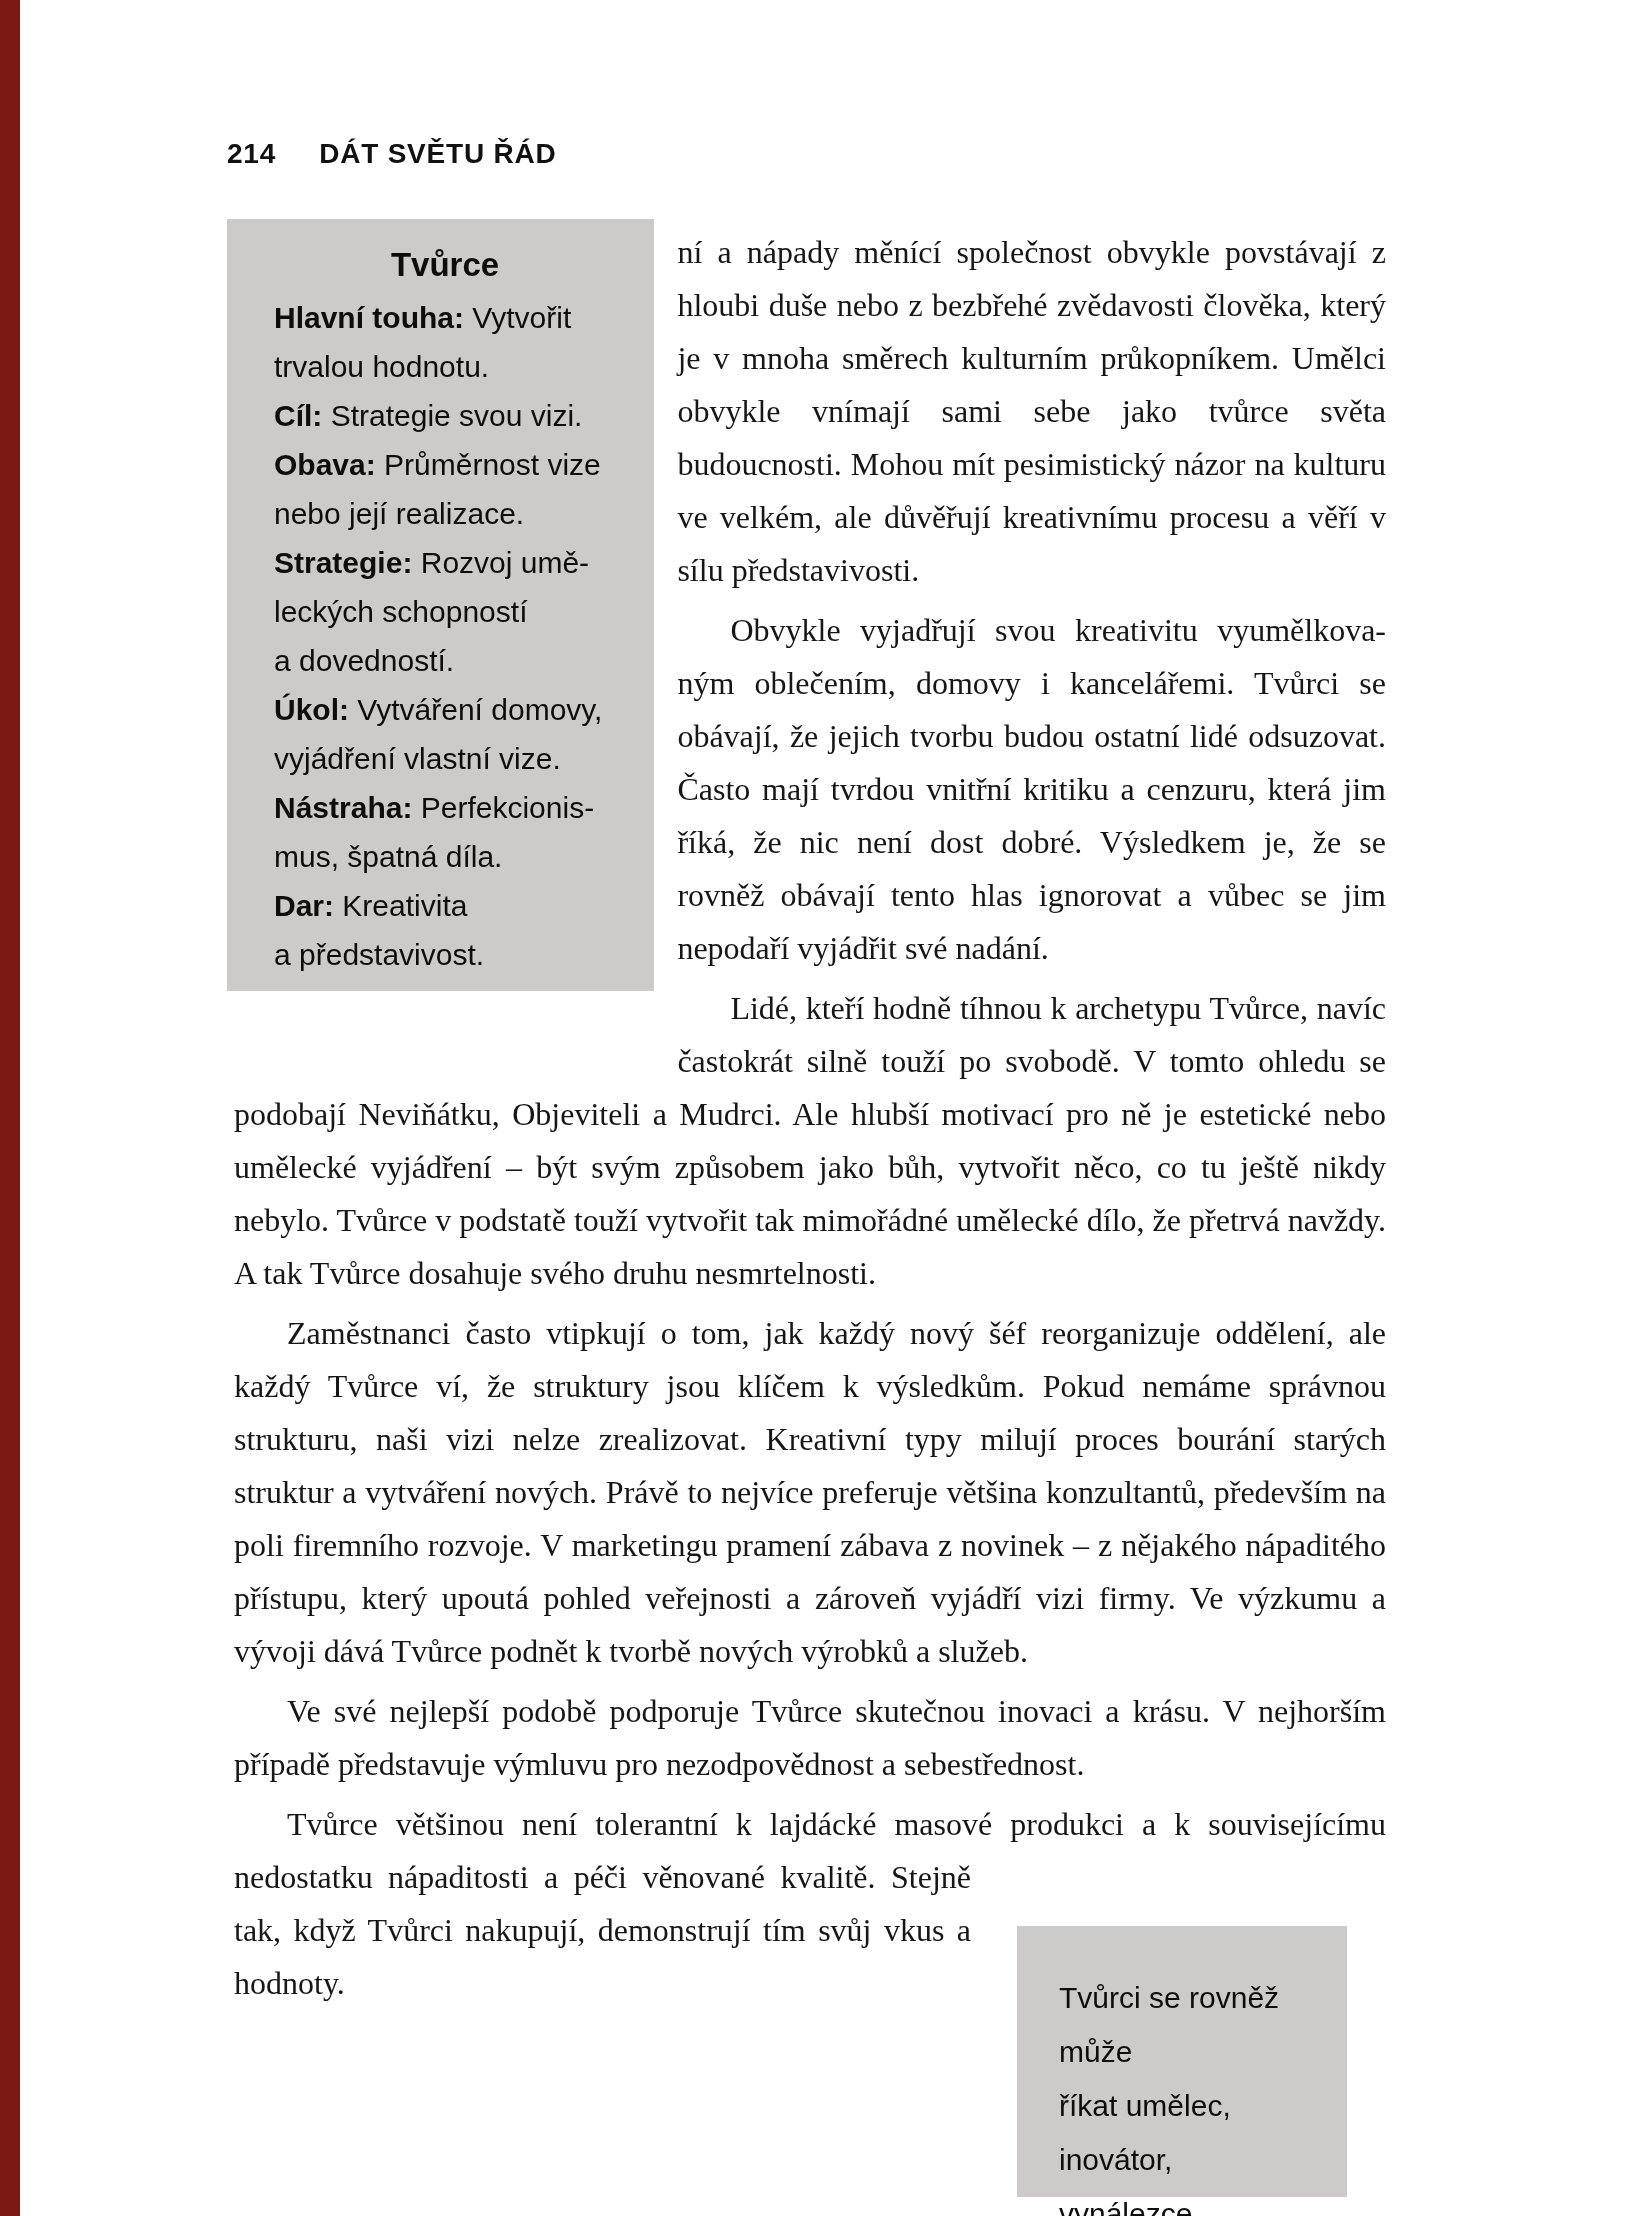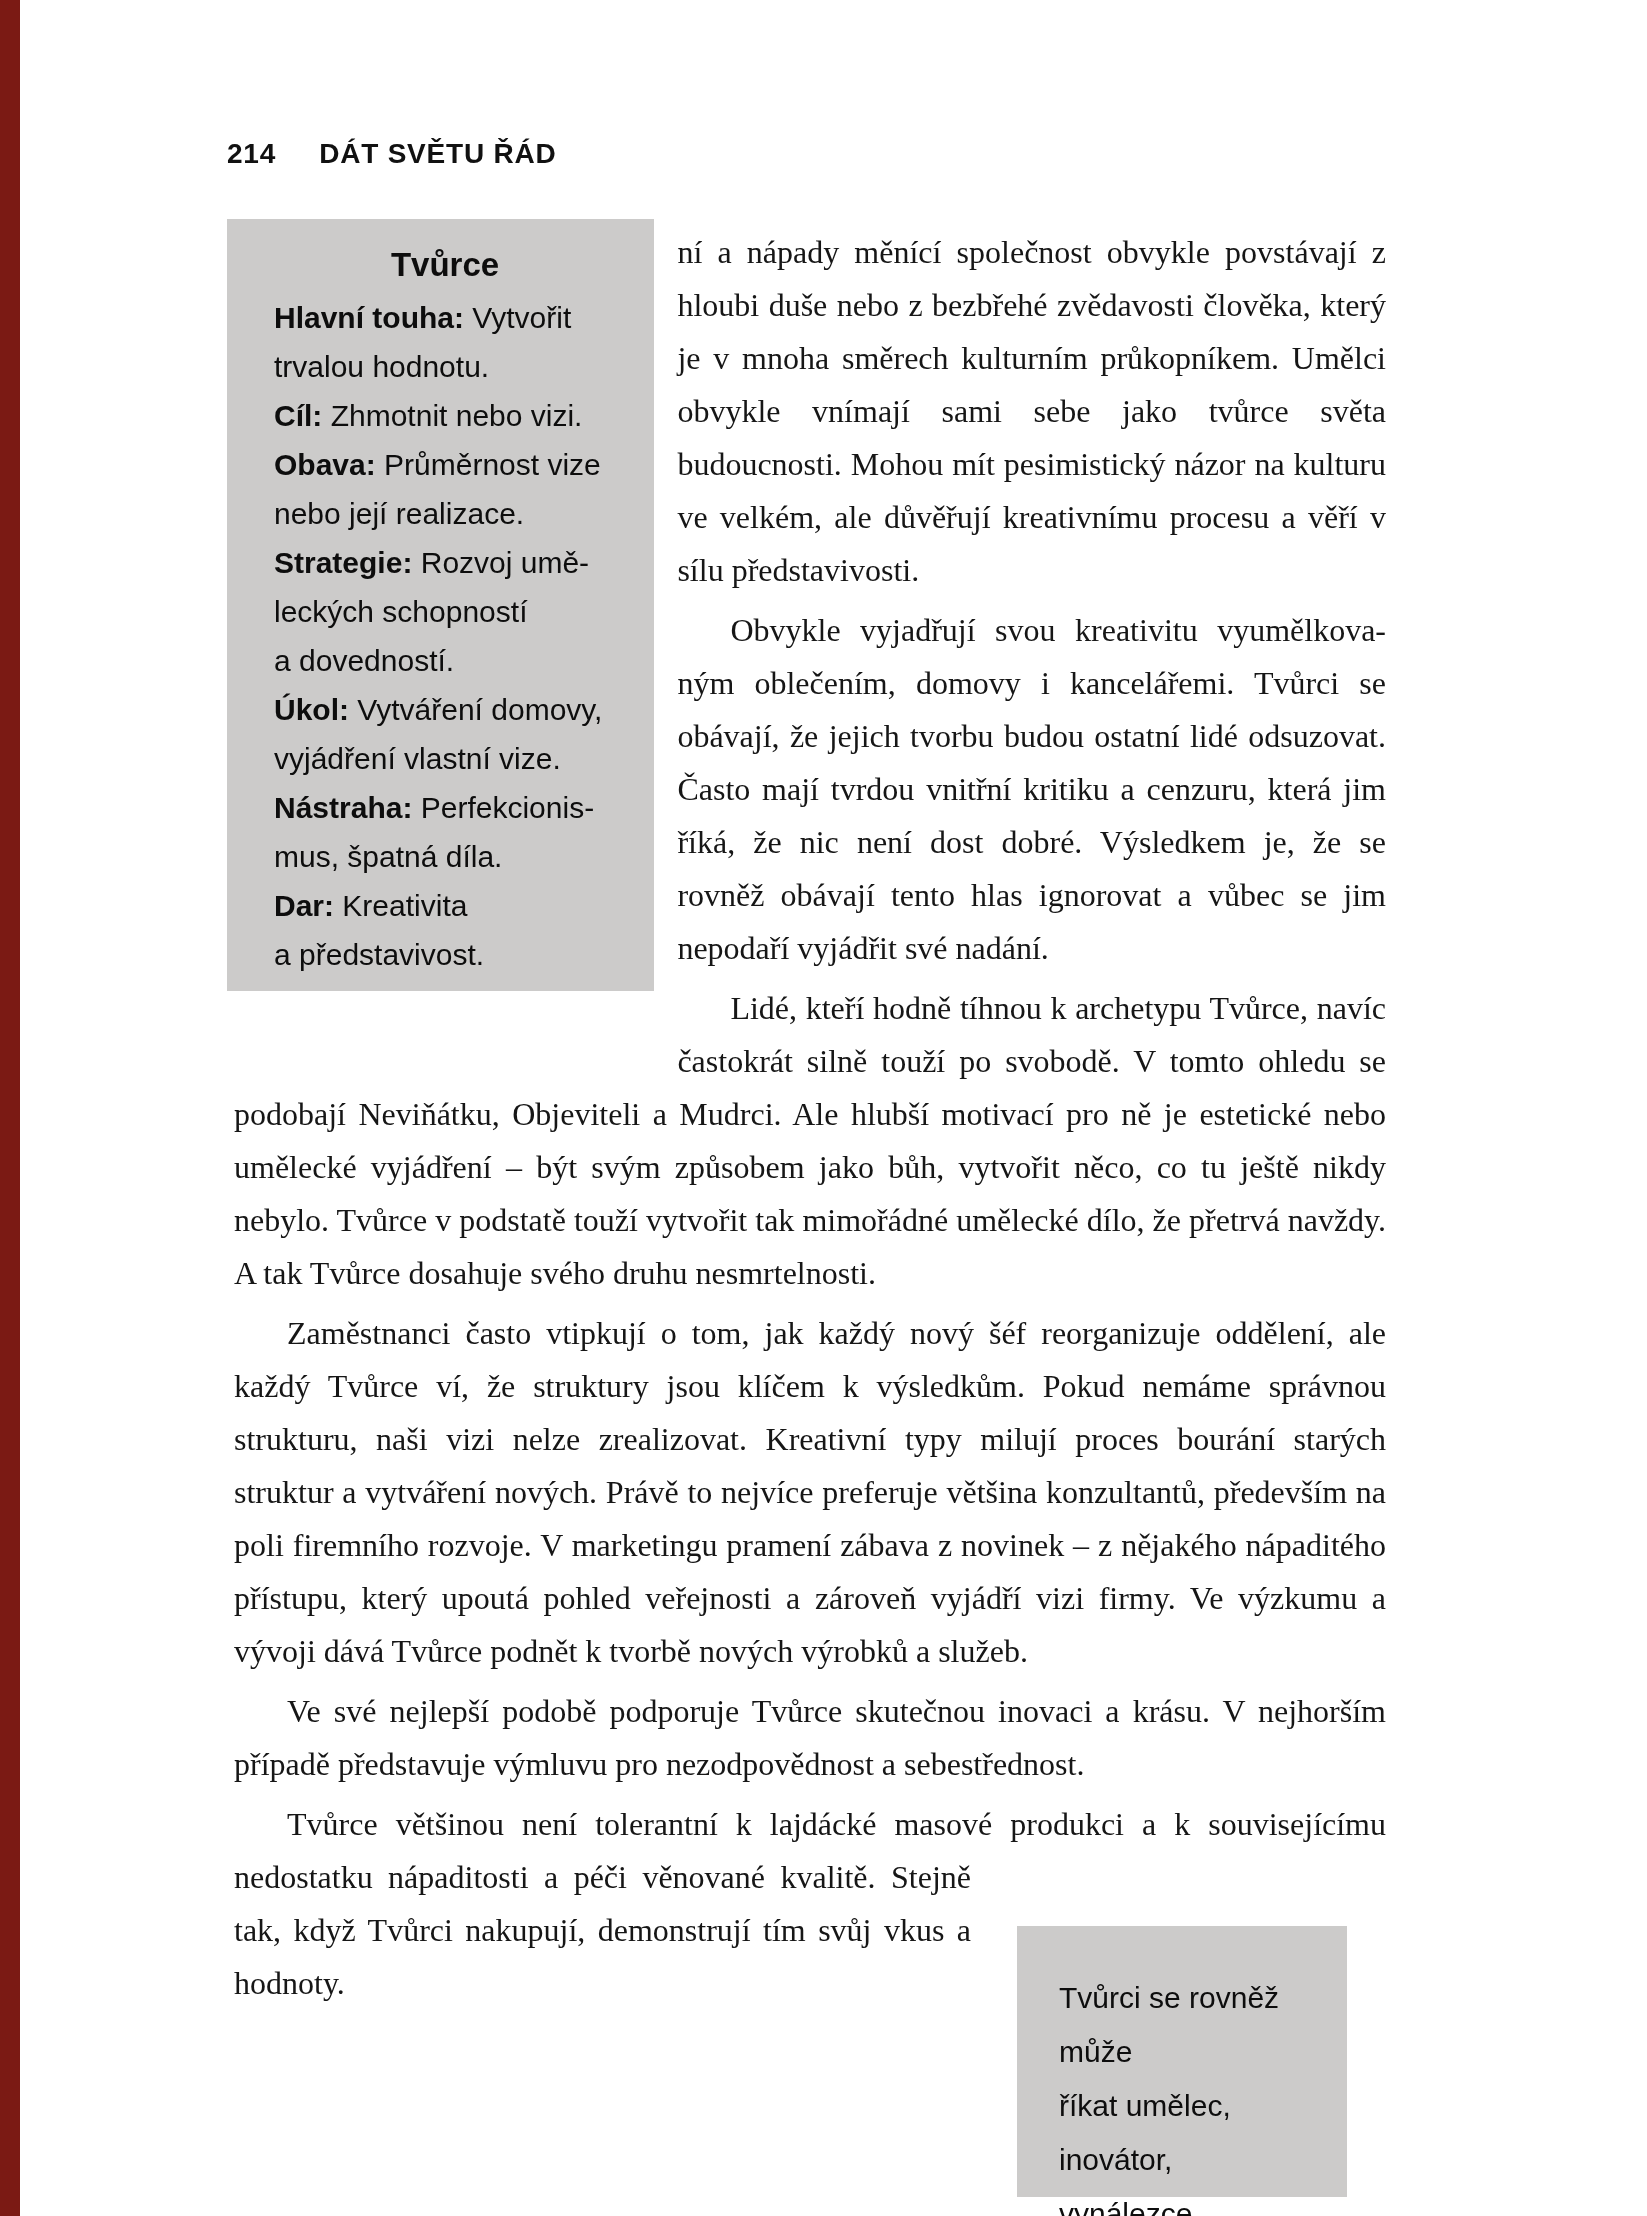--- a/index.html
+++ b/index.html
@@ -64,21 +64,21 @@
   <span>214</span>
   <span>DÁT SVĚTU ŘÁD</span>
 </header>
 
 <main class="content">
 
   <aside class="infobox">
     <div class="infobox-title">Tvůrce</div>
     <div class="ib-entry"><b>Hlavní touha:</b> <span class="pre">Vytvořit
 trvalou hodnotu.</span></div>
-    <div class="ib-entry"><b>Cíl:</b> <span class="pre">Zhmotnit nebo vizi.</span></div>
+    <div class="ib-entry"><b>Cíl:</b> <span class="pre">Strategie svou vizi.</span></div>
     <div class="ib-entry"><b>Obava:</b> <span class="pre">Průměrnost vize
 nebo její realizace.</span></div>
     <div class="ib-entry"><b>Strategie:</b> <span class="pre">Rozvoj umě-
 leckých schopností
 a dovedností.</span></div>
     <div class="ib-entry"><b>Úkol:</b> <span class="pre">Vytváření domovy,
 vyjádření vlastní vize.</span></div>
     <div class="ib-entry"><b>Nástraha:</b> <span class="pre">Perfekcionis-
 mus, špatná díla.</span></div>
     <div class="ib-entry"><b>Dar:</b> <span class="pre">Kreativita

